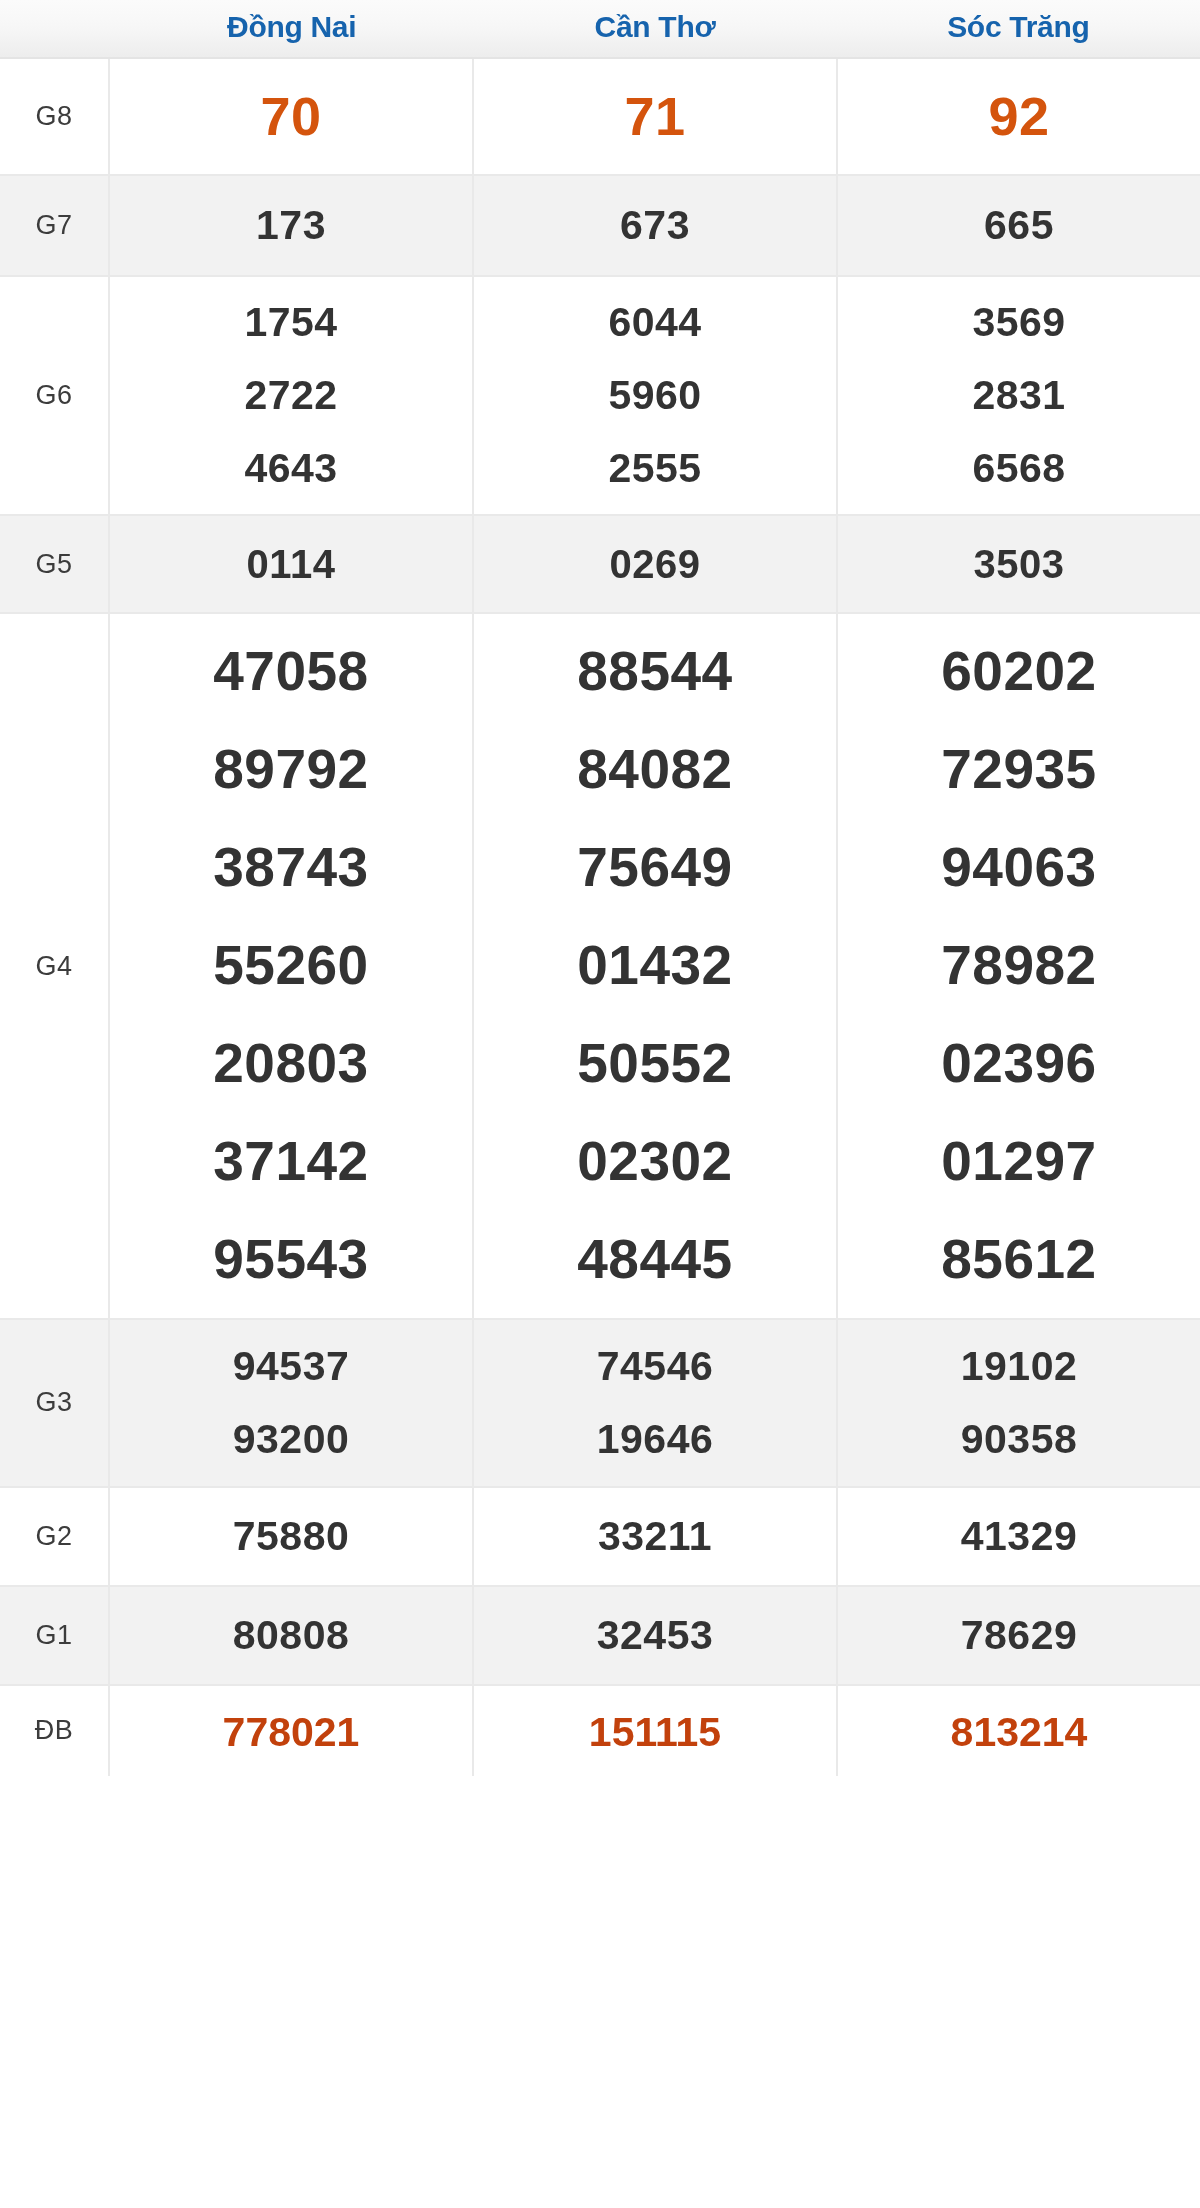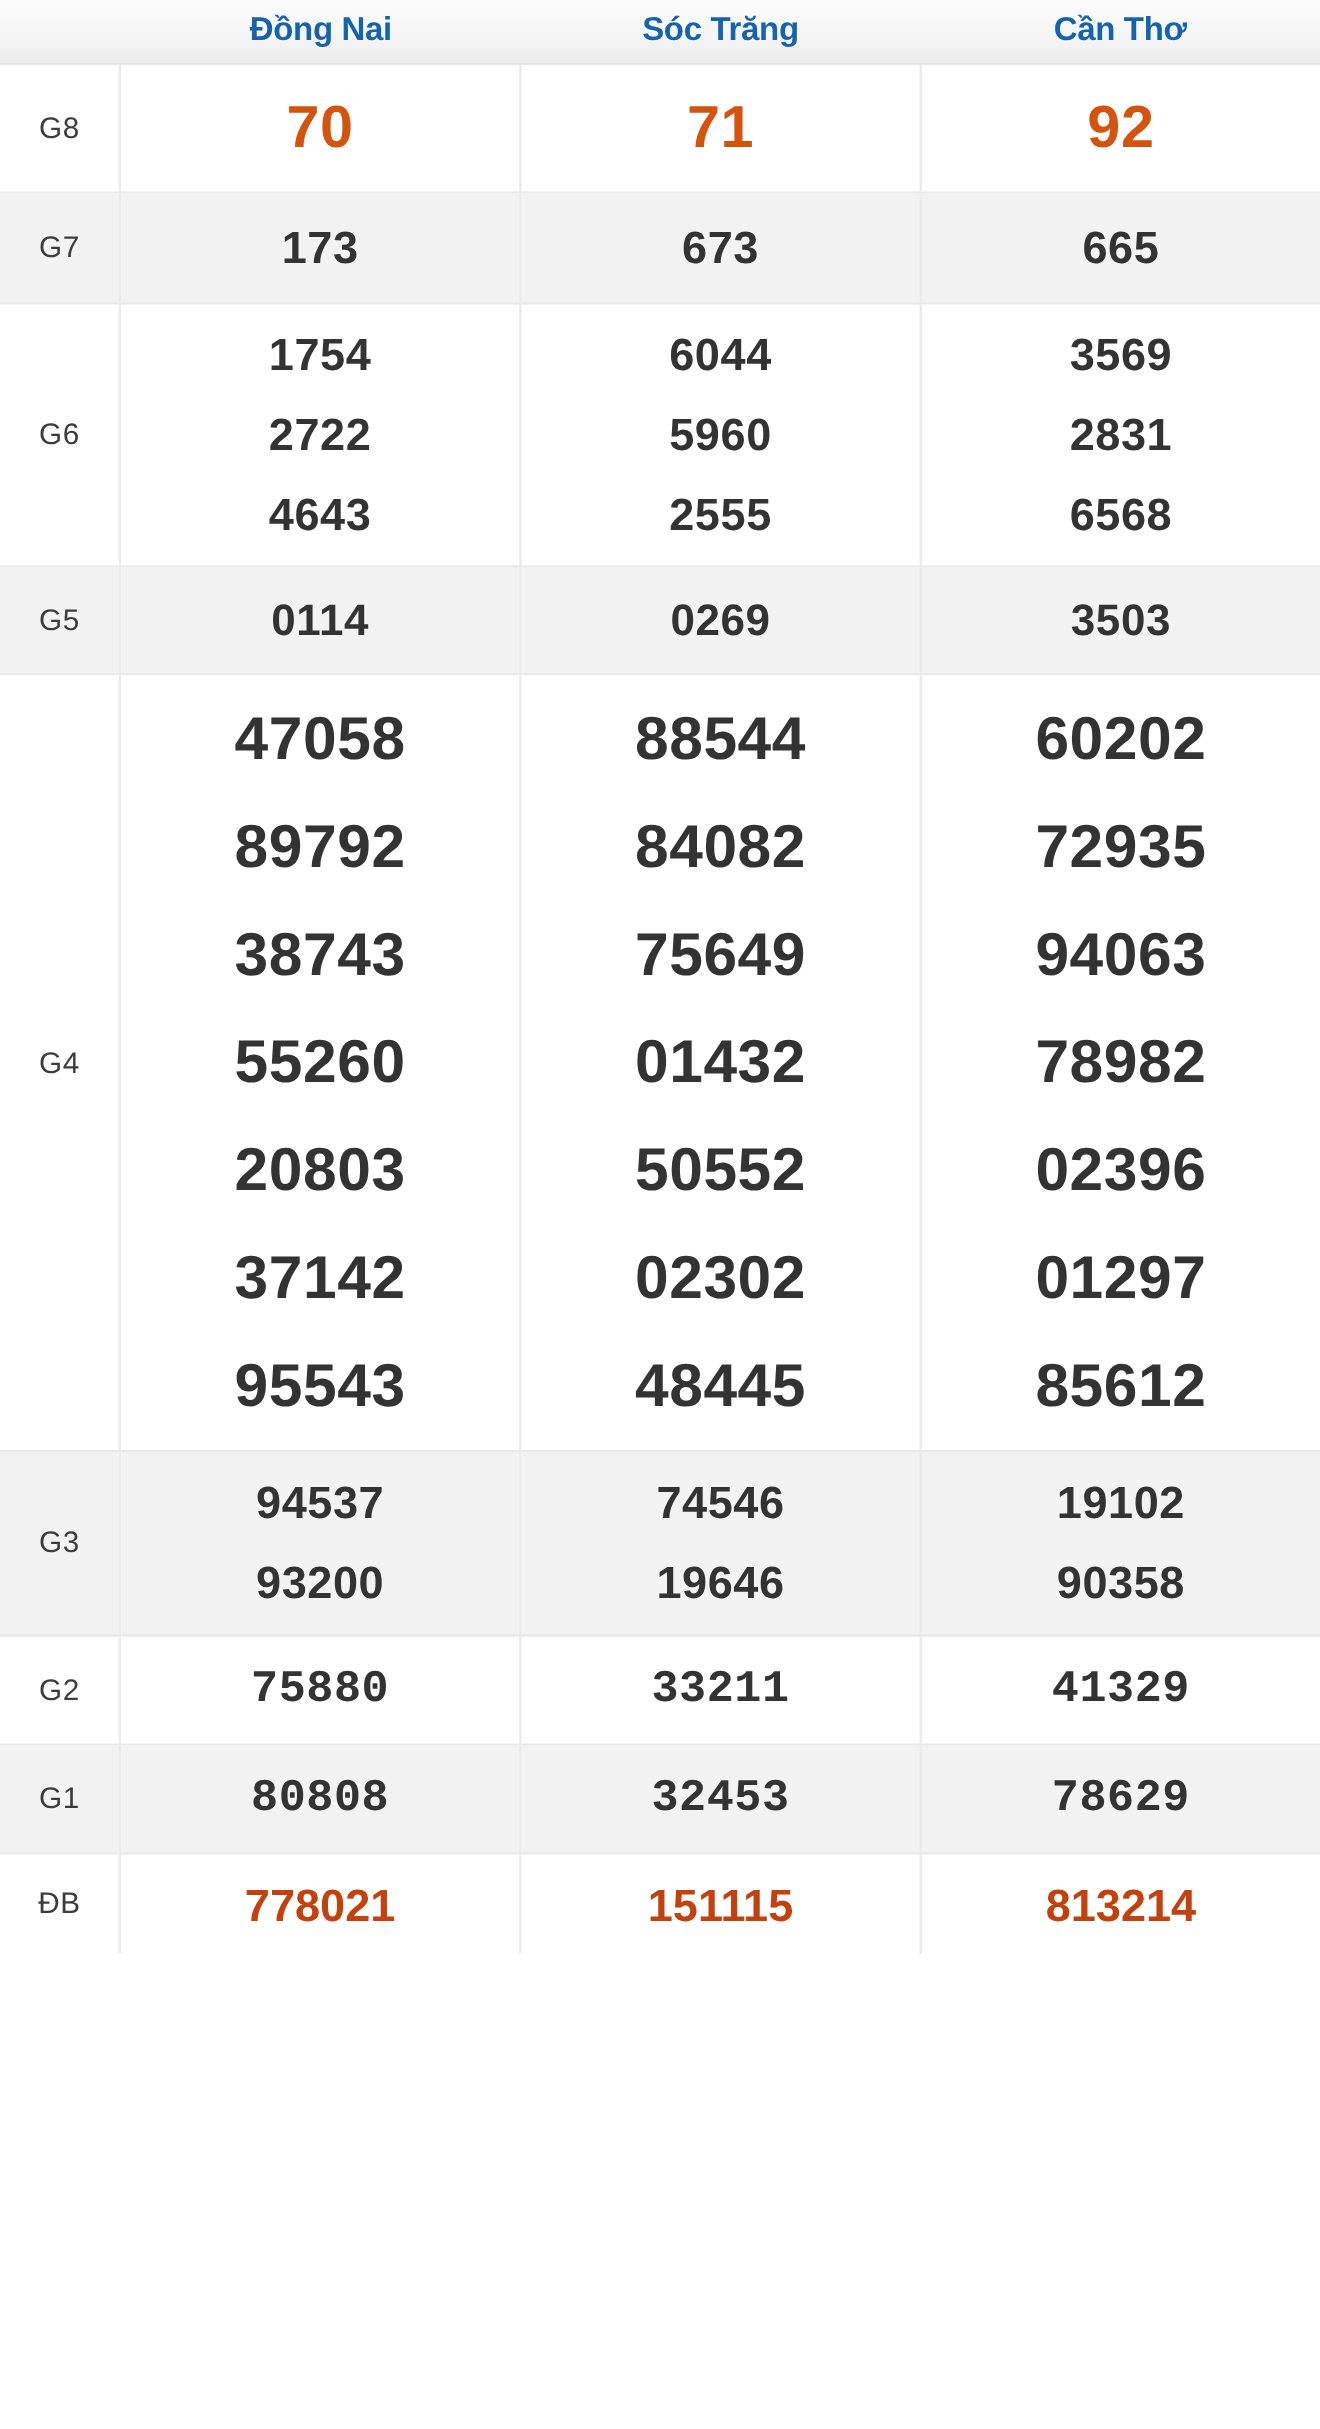--- a/index.html
+++ b/index.html
@@ -100,37 +100,37 @@
 
   .row-g5 .val { font-size:40px; line-height:1.1; }
   .row-g5 .cell-vals { padding:26px 0; }
 
   .row-g4 .val { font-size:55px; line-height:1.78; }
   .row-g4 .cell-vals { padding:9px 0; }
 
   .row-g3 .val { font-size:41px; line-height:1.78; }
   .row-g3 .cell-vals { padding:10px 0; }
 
-  .row-g2 .val, .row-g1 .val { font-size:41px; line-height:1.1;font-family:Liberation Mono, monospace; }
+  .row-g2 .val, .row-g1 .val { font-size:41px; line-height:1.1; }
   .row-g2 .cell-vals, .row-g1 .cell-vals { padding:26px 0; }
 
   .row-db .val { color:#c2410c; font-size:41px; line-height:1.05; letter-spacing:0px; }
   .row-db .cell-vals { padding:25px 0 22px; }
   .row-db .cell-label { font-size:27px; }
 </style>
 </head>
 <body>
 
 <div id="app">
 
   <div class="thead">
     <div class="th-label"></div>
     <div class="th-prov">Đồng Nai</div>
+    <div class="th-prov">Cần Thơ</div>
     <div class="th-prov">Sóc Trăng</div>
-    <div class="th-prov">Cần Thơ</div>
   </div>
 
   <div class="tbody" id="tbody">
       <div class="row row-g8">
         <div class="cell-label">G8</div>
         <div class="cell-vals">
           <div class="val">70</div>
         </div>
         <div class="cell-vals">
           <div class="val">71</div>

